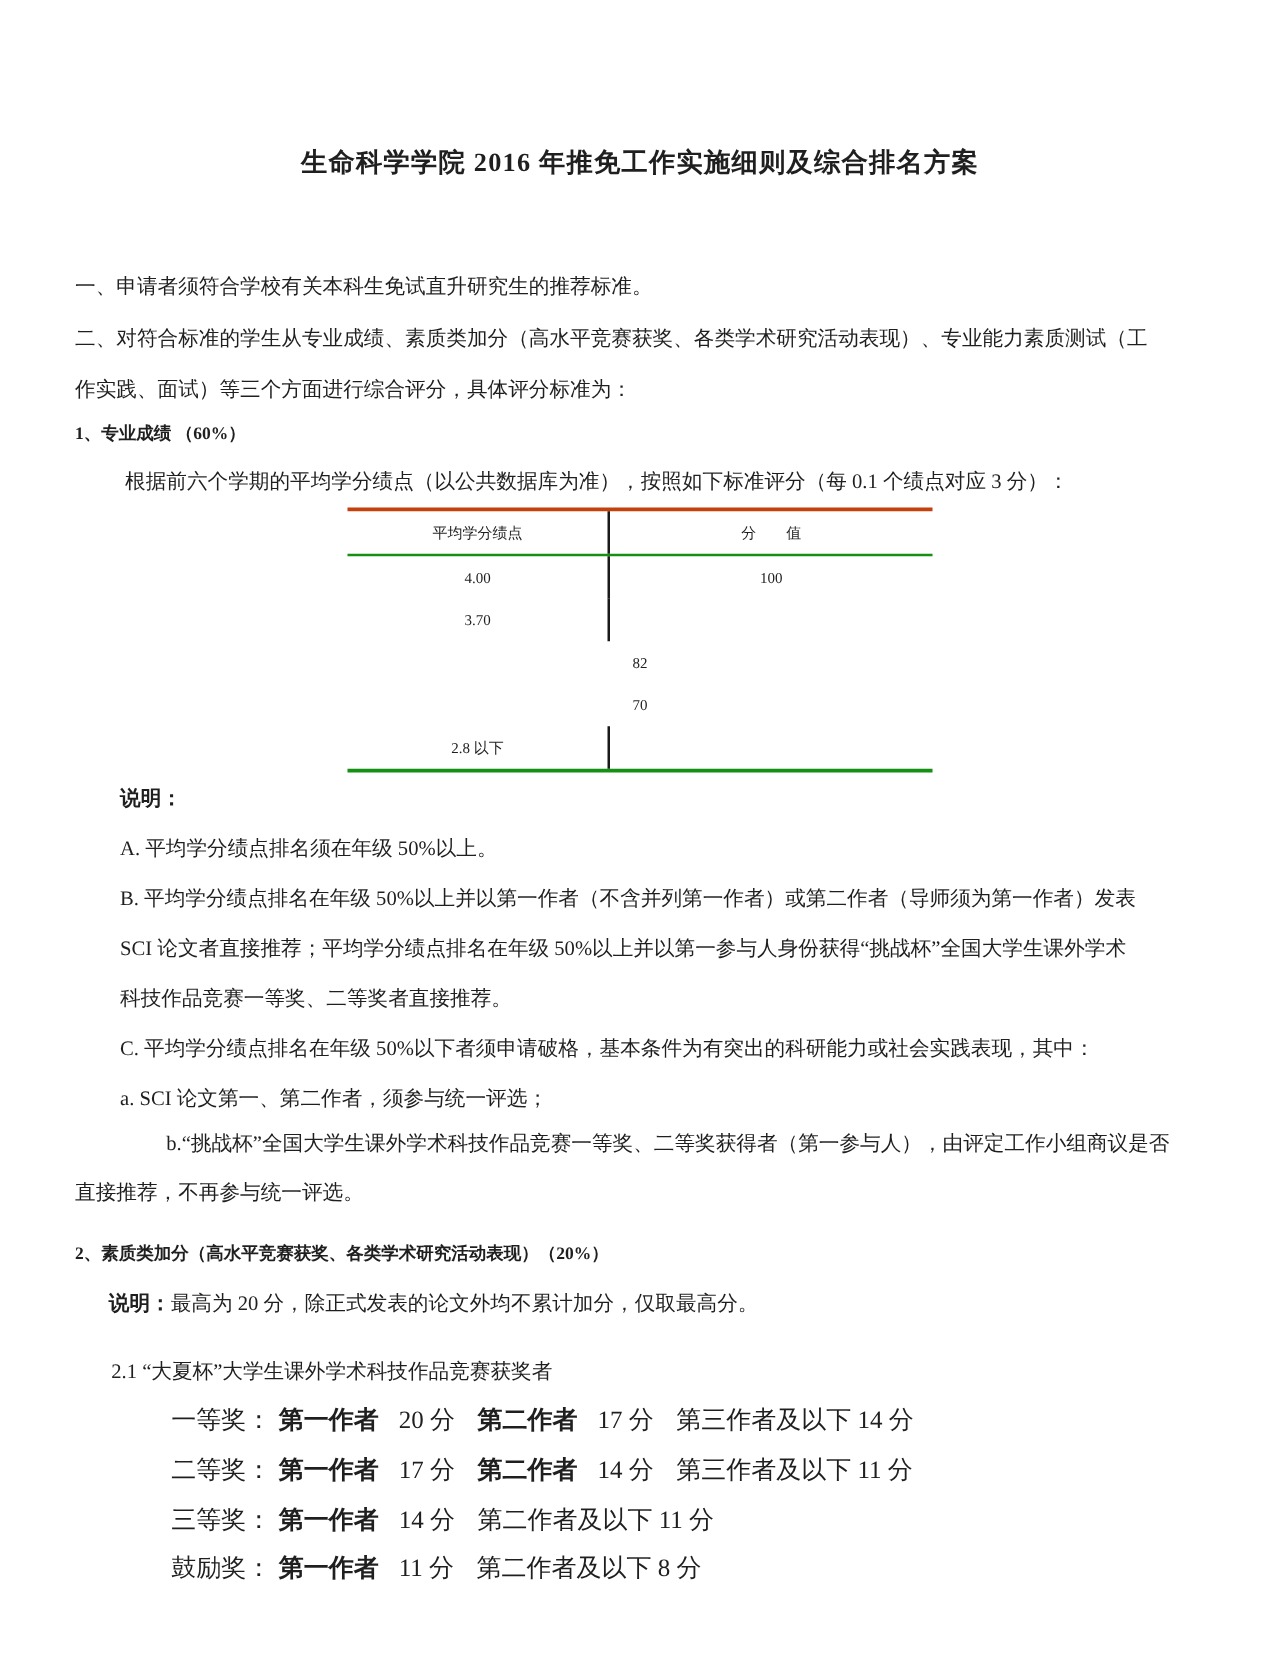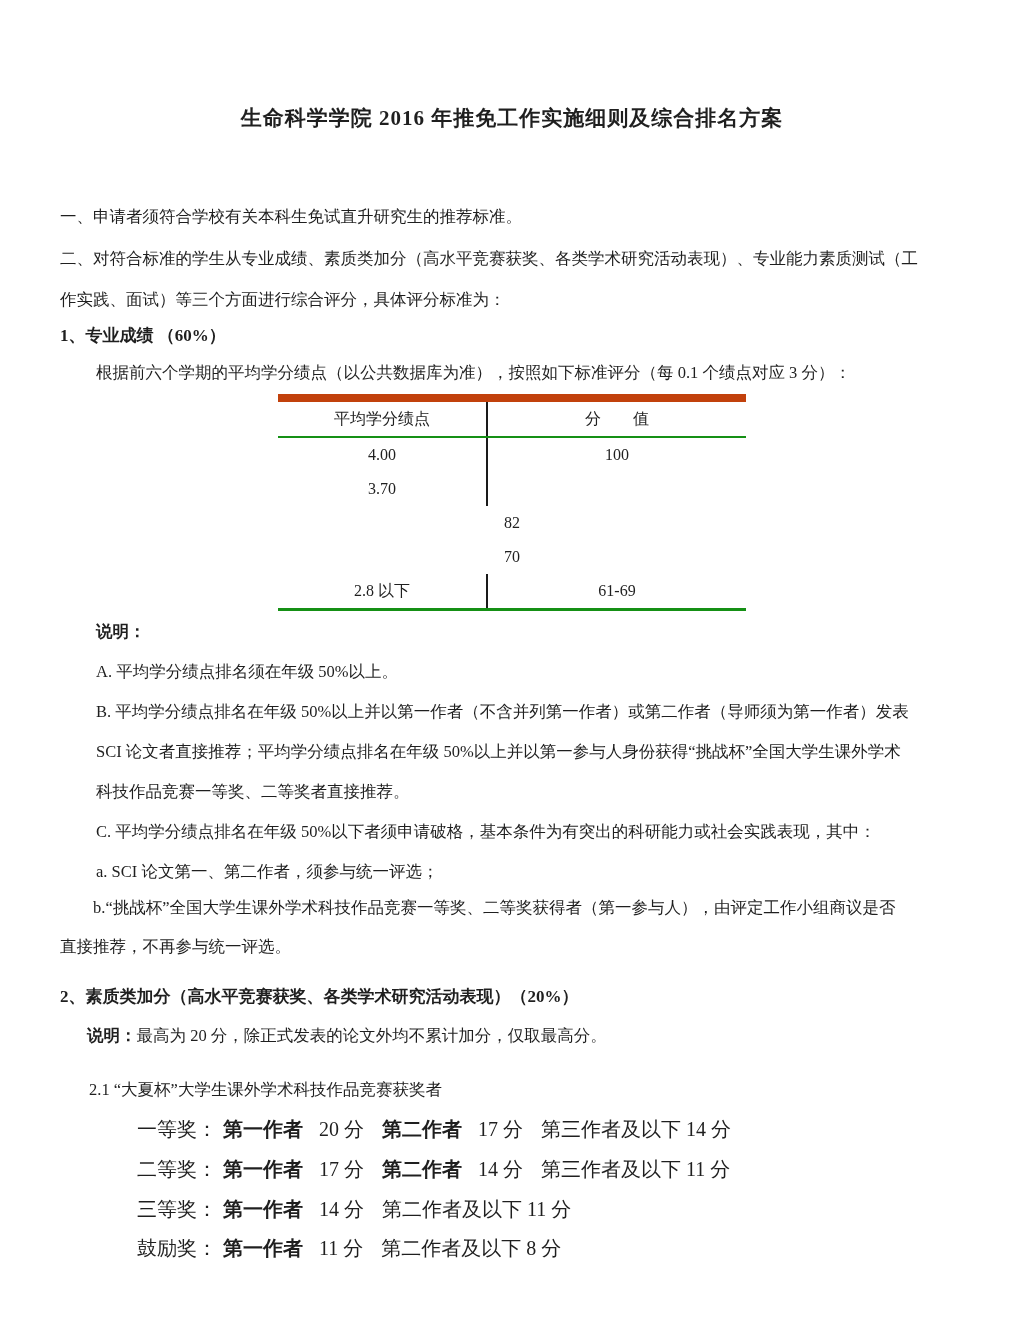--- a/index.html
+++ b/index.html
@@ -5,21 +5,21 @@
   html,body{margin:0;padding:0;}
   body{
     width:1024px;height:1325px;
     background:#ffffff;
     font-family:"Liberation Serif","DejaVu Serif",serif;
     color:#1f1f1f;
   }
   .page{
     position:relative;
     width:1024px;height:1325px;
-    padding:4px 60px;
+    padding:16px 60px;
     box-sizing:border-box;
     overflow:hidden;
   }
   .doc-title{
     margin:0;
     padding-top:100px;
     height:28px;
     text-align:center;
     font-size:21px;
     font-weight:bold;
@@ -28,35 +28,35 @@
   }
   .line{
     height:22px;
     line-height:22px;
     font-size:16.5px;
     white-space:nowrap;
   }
   .bold{font-weight:bold;}
   .h-section{
     height:24px;line-height:24px;
-    font-size:17px;font-weight:bold;white-space:nowrap;
+    font-size:14px;font-weight:bold;white-space:nowrap;
   }
   .ind{margin-left:36px;}           
   .ind-sm{margin-left:27px;}        
   .ind-xs{margin-left:29px;}        
   .first-indent{text-indent:33px;}  
 
   
   .gpa-table{
     margin-left:218px;
     margin-top:10px;
     width:468px;
-    border-top:8px solid #c2410c;
+    border-top:3px solid #c2410c;
     border-bottom:3px solid #159015;
-    font-size:16px;
+    font-size:12px;
   }
   .gpa-header{
     display:flex;
     height:34px;
     border-bottom:2px solid #159015;
   }
   .gpa-row{
     display:flex;
     height:34px;
   }
@@ -80,21 +80,21 @@
     height:22px;line-height:22px;
     font-size:20px;
     white-space:nowrap;
   }
   .award-label{width:86px;}
   .g16{margin-right:16px;font-weight:bold;}
   .g18{margin-right:18px;}
 
   
   .mt75{margin-top:75px;font-family:Liberation Mono, monospace;} .mt19{margin-top:19px;} .mt13{margin-top:13px;}
-  .mt14{margin-top:14px;} .mt10{margin-top:10px;} .mt18{margin-top:18px;}
+  .mt14{margin-top:14px;margin-left:40px;} .mt10{margin-top:10px;} .mt18{margin-top:18px;}
   .mt17{margin-top:17px;} .mt27{margin-top:27px;} .mt16{margin-top:16px;}
   .mt32{margin-top:32px;}
 </style>
 </head>
 <body>
 
 <div class="page">
 
   <h1 class="doc-title">生命科学学院 2016 年推免工作实施细则及综合排名方案</h1>
 
@@ -118,21 +118,20 @@
       <div class="cell-left">3.70</div>
     </div>
     <div class="gpa-row">
       <div class="cell-right">82</div>
     </div>
     <div class="gpa-row">
       <div class="cell-right">70</div>
     </div>
     <div class="gpa-row">
       <div class="cell-left">2.8 以下</div>
-      <div class="cell-right">61-69</div>
     </div>
   </div>
 
   <div class="line ind bold mt10">说明：</div>
   <div class="line ind mt18">A. 平均学分绩点排名须在年级 50%以上。</div>
   <div class="line ind mt18">B. 平均学分绩点排名在年级 50%以上并以第一作者（不含并列第一作者）或第二作者（导师须为第一作者）发表</div>
   <div class="line ind mt18">SCI 论文者直接推荐；平均学分绩点排名在年级 50%以上并以第一参与人身份获得“挑战杯”全国大学生课外学术</div>
   <div class="line ind mt18">科技作品竞赛一等奖、二等奖者直接推荐。</div>
   <div class="line ind mt18">C. 平均学分绩点排名在年级 50%以下者须申请破格，基本条件为有突出的科研能力或社会实践表现，其中：</div>
   <div class="line ind mt18">a. SCI 论文第一、第二作者，须参与统一评选；</div>

